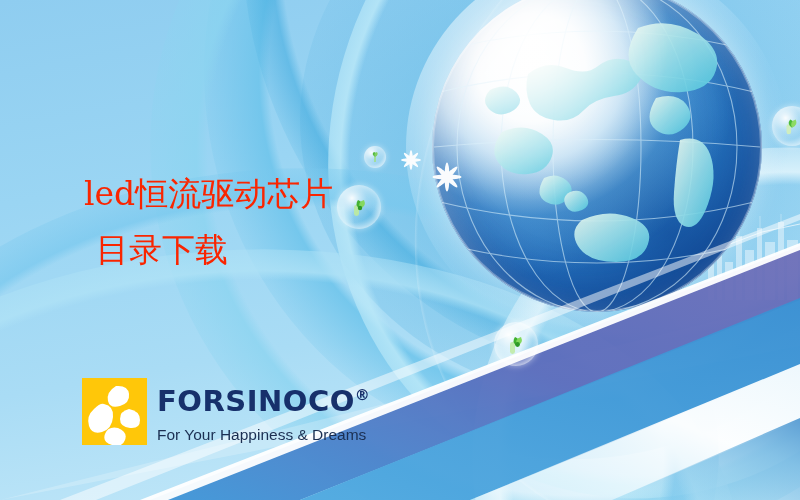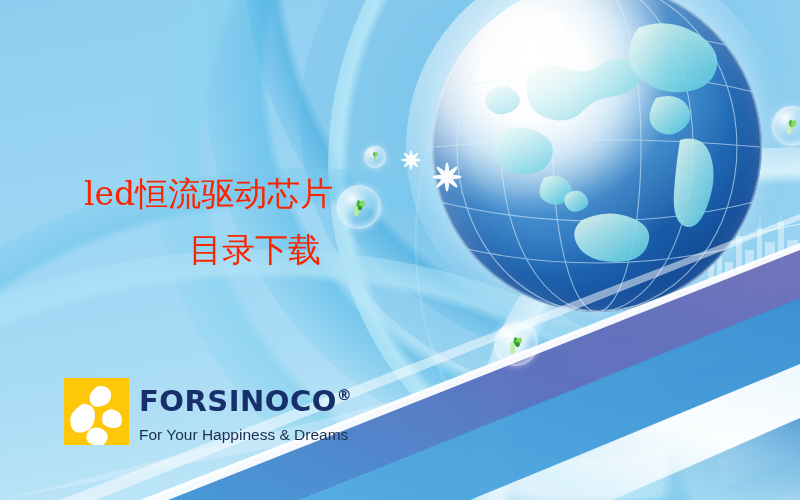--- a/index.html
+++ b/index.html
@@ -75,24 +75,24 @@
   .bubble .sprout{position:absolute;left:50%;top:50%;transform:translate(-50%,-50%);}
 
   .flower{position:absolute;}
 
   
   .headline{position:absolute;left:84px;top:166px;width:330px;}
   .headline .line{
       color:#fa2500;
       font-family:"DejaVu Serif","Liberation Serif",serif;
       font-size:33px;line-height:56px;white-space:nowrap;font-weight:400;}
-  .headline .line2{padding-left:12px;text-align:center;}
-
-  
-  .logo{position:absolute;left:64px;top:378px;display:flex;align-items:flex-start;}
+  .headline .line2{padding-left:12px;}
+
+  
+  .logo{position:absolute;left:82px;top:378px;display:flex;align-items:flex-start;}
   .logo-mark{width:65px;height:67px;background:#ffc709;flex:none;position:relative;}
   .logo-text{margin-left:10px;padding-top:2px;}
   .brand{color:#17306b;font-family:"DejaVu Sans","Liberation Sans",sans-serif;
       font-weight:bold;font-size:29px;letter-spacing:.5px;line-height:30px;white-space:nowrap;}
   .brand .reg{font-size:15px;vertical-align:super;letter-spacing:0;}
   .tagline{color:#1b2f52;font-family:"Liberation Sans",sans-serif;
       font-size:15.5px;line-height:20px;margin-top:9px;white-space:nowrap;}
 </style>
 </head>
 <body>

